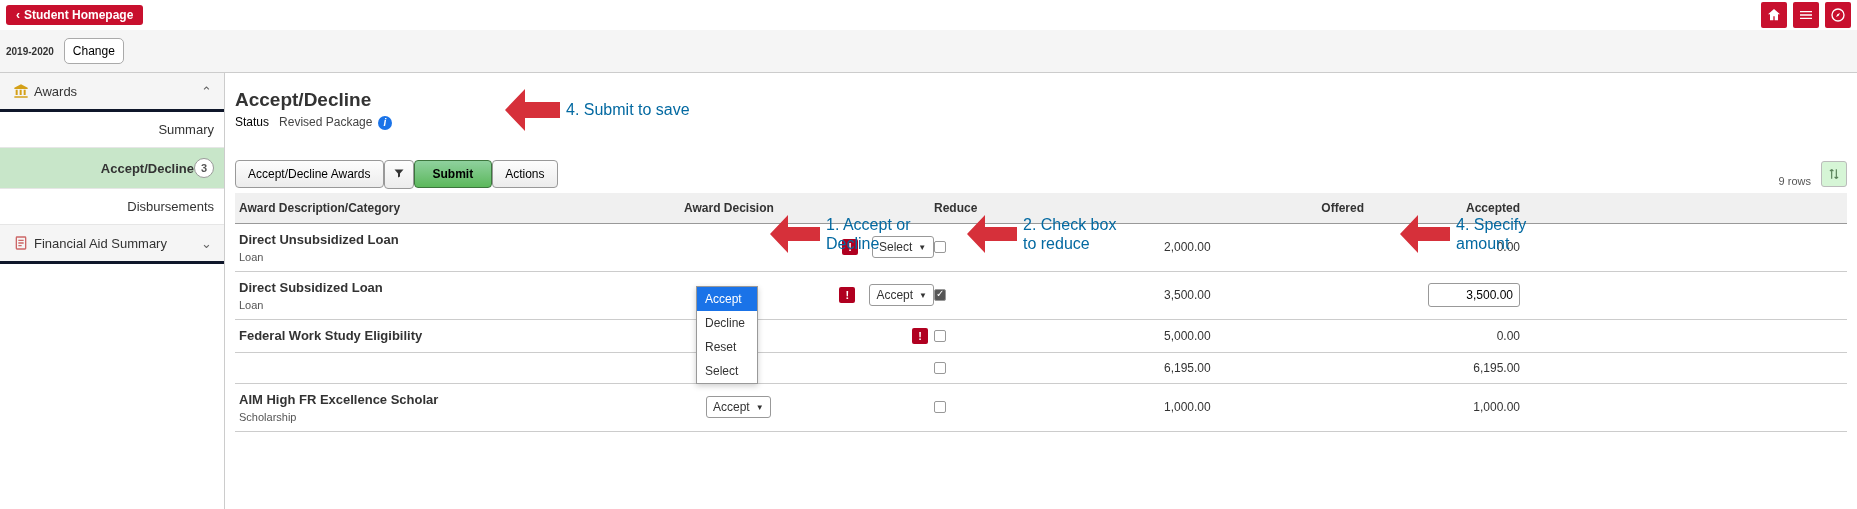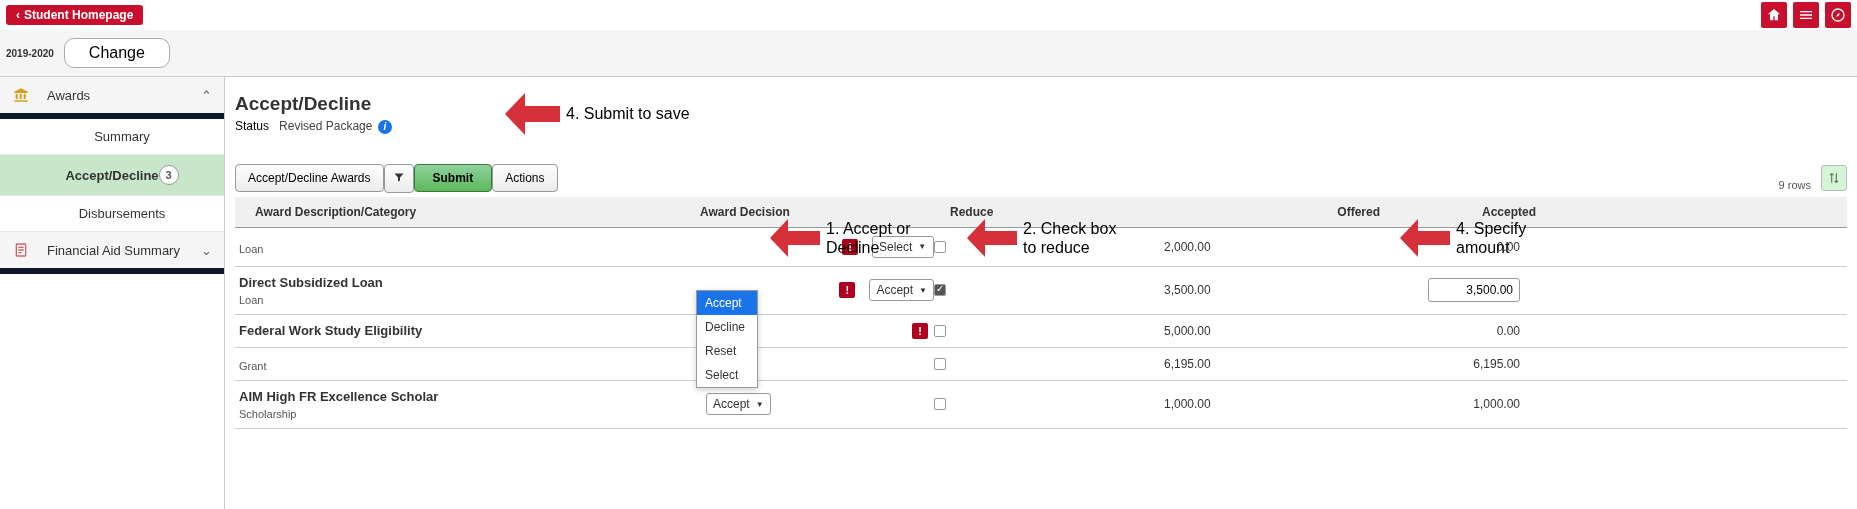--- a/index.html
+++ b/index.html
@@ -5,44 +5,44 @@
 *{margin:0;padding:0;box-sizing:border-box}
 body{font-family:Arial,Helvetica,sans-serif;font-size:13px;color:#333;background:#fff;overflow:hidden}
 .topbar{display:flex;justify-content:space-between;align-items:center;height:30px;border-bottom:1px solid #fff;background:#fff;padding:0 6px}
 .back-btn{display:inline-flex;align-items:center;gap:4px;background:#c8102e;color:#fff;border:none;padding:3px 10px;font-size:12px;font-weight:bold;cursor:pointer;border-radius:3px}
 .back-btn .chev{font-size:12px}
 .top-icons{display:flex;gap:6px}
 .sq-icon{width:26px;height:26px;background:#c8102e;display:flex;align-items:center;justify-content:center;cursor:pointer;border-radius:2px}
 .sq-icon svg{width:16px;height:16px;fill:#fff}
 .yearbar{display:flex;align-items:center;gap:10px;padding:8px 6px;border-bottom:1px solid #ccc;background:#f5f5f5}
 .year-label{font-weight:bold;font-size:10px}
-.change-btn{background:#fff;border:1px solid #aaa;border-radius:10px;padding:5px 24px;cursor:pointer;font-size:16px}
+.change-btn{background:#fff;border:1px solid #aaa;border-radius:5px;padding:5px 8px;cursor:pointer;font-size:12px}
 .layout{display:flex;height:calc(509px - 30px - 42px)}
 .sidebar{width:225px;background:#fff;border-right:1px solid #ccc;flex-shrink:0}
-.sb-section{padding:10px 12px;display:flex;align-items:center;gap:17px;color:#333;font-size:13px;cursor:pointer;border-bottom:6px solid #0f172a;background:#f5f5f5}
+.sb-section{padding:10px 12px;display:flex;align-items:center;gap:4px;color:#333;font-size:13px;cursor:pointer;border-bottom:3px solid #0f172a;background:#f5f5f5}
 .sb-section .sb-icon{width:18px;display:flex;align-items:center;justify-content:center;color:#d4a017}
 .sb-section .sb-icon svg{width:16px;height:16px}
 .sb-section .caret{margin-left:auto;color:#666}
-.sb-item{padding:10px 10px 10px 30px;font-size:13px;cursor:pointer;border-bottom:1px solid #e6e6e6;display:flex;align-items:center;justify-content:center}
+.sb-item{padding:10px 10px 10px 30px;font-size:13px;cursor:pointer;border-bottom:1px solid #e6e6e6;display:flex;align-items:center;justify-content:flex-end}
 .sb-item.active{background:#c8e6c9;font-weight:bold}
 .pill{display:inline-flex;align-items:center;justify-content:center;width:20px;height:20px;border-radius:10px;border:1px solid #999;font-size:11px;color:#555;background:#fff}
 .main{flex:1;padding:16px 10px 10px 10px;overflow:hidden;position:relative}
 .page-title{font-size:19px;font-weight:bold;margin-bottom:4px}
 .status-row{font-size:12px;color:#444;margin-bottom:30px}
 .status-row .lbl{color:#000}
 .info-dot{display:inline-flex;align-items:center;justify-content:center;width:14px;height:14px;border-radius:50%;background:#1a73e8;color:#fff;font-size:10px;font-style:italic;font-weight:bold;margin-left:2px}
 .toolbar{display:flex;align-items:center;gap:0;margin-bottom:4px}
 .btn{border:1px solid #999;border-radius:4px;padding:6px 12px;background:linear-gradient(#fdfdfd,#ececec);cursor:pointer;font-size:12px}
 .btn.filter{padding:6px 8px}
 .btn.submit{background:linear-gradient(#8fd19e,#5cb85c);border-color:#3c763d;color:#000;font-weight:bold;padding:6px 18px}
 .toolbar-right{margin-left:auto;display:flex;align-items:flex-end;gap:10px}
 .rows-label{font-size:11px;color:#555}
 .sort-btn{width:26px;height:26px;border:1px solid #bbb;border-radius:3px;background:#d6f5d6;display:flex;align-items:center;justify-content:center;cursor:pointer}
 .sort-btn svg{width:14px;height:14px;stroke:#5a805a}
-.grid-head{display:flex;border-bottom:1px solid #999;padding:8px 20px;font-weight:bold;font-size:12px;background:#f0f0f0}
+.grid-head{display:flex;border-bottom:1px solid #999;padding:8px 4px;font-weight:bold;font-size:12px;background:#f0f0f0}
 .col-desc{width:445px}
 .col-dec{width:250px;padding-left:0}
 .col-red{width:230px;text-align:left}
 .col-off{width:200px;text-align:right}
 .col-acc{width:160px;text-align:right;padding-right:4px}
 .row{display:flex;border-bottom:1px solid #ccc;padding:8px 4px;align-items:center;font-size:12px}
 .row .r-desc{width:445px}
 .row .r-dec{width:250px;display:flex;align-items:center;gap:8px}
 .row .r-red{width:230px;display:flex;align-items:center}
 .row .r-off{width:200px;}
@@ -52,21 +52,21 @@
 .alert-sq{width:16px;height:16px;background:#b00020;color:#fff;display:inline-flex;align-items:center;justify-content:center;border-radius:2px;font-weight:bold;font-size:11px;margin-left:auto;margin-right:6px}
 .sel{border:1px solid #999;border-radius:3px;padding:3px 6px;font-size:12px;background:#fff;display:inline-flex;align-items:center;gap:6px;min-width:62px;cursor:pointer}
 .sel .tri{font-size:8px;color:#333}
 .chk{appearance:none;width:12px;height:12px;border:1px solid #999;border-radius:2px;background:#fff;position:relative;cursor:pointer}
 .chk:checked{background:#555}
 .chk:checked::after{content:'✓';position:absolute;top:-2px;left:1px;font-size:10px;color:#fff}
 .amt-input{width:92px;text-align:right;padding:4px 6px;border:1px solid #999;border-radius:3px;font-size:12px}
 .dropdown{position:absolute;border:1px solid #999;background:#fff;font-size:12px;width:62px;z-index:20;box-shadow:0 2px 6px rgba(0,0,0,.2)}
 .dd-item{padding:5px 8px;cursor:pointer}
 .dd-item.hl{background:#1a73e8;color:#fff}
-.anno{position:absolute;display:flex;align-items:center;gap:6px;color:#000000;font-size:16px;pointer-events:none;z-index:30}
+.anno{position:absolute;display:flex;align-items:center;gap:6px;color:#0369a1;font-size:16px;pointer-events:none;z-index:30}
 .anno .arrow{flex-shrink:0}
 .arrow svg{display:block}
 </style>
 </head>
 <body>
 
 <div class="topbar">
   <button class="back-btn">
     <span class="chev">‹</span>
     <span>Student Homepage</span>
@@ -160,20 +160,21 @@
     <div class="grid-head">
       <div class="col-desc">Award Description/Category</div>
       <div class="col-dec">Award Decision</div>
       <div class="col-red">Reduce</div>
       <div class="col-off">Offered</div>
       <div class="col-acc">Accepted</div>
     </div>
 
     <div class="row">
       <div class="r-desc">
+        <div class="aw-name">Direct Unsubsidized Loan</div>
         <div class="aw-cat">Loan</div>
       </div>
       <div class="r-dec">
         <span class="alert-sq">!</span>
         <span class="sel">
           <span>Select</span>
           <span class="tri">▼</span>
         </span>
       </div>
       <div class="r-red">
@@ -211,21 +212,20 @@
       </div>
       <div class="r-red">
           <input type="checkbox" class="chk" style="">
         </div>
       <div class="r-off">5,000.00</div>
       <div class="r-acc">0.00</div>
     </div>
 
     <div class="row">
       <div class="r-desc">
-        <div class="aw-cat">Grant</div>
       </div>
       <div class="r-dec"></div>
       <div class="r-red">
           <input type="checkbox" class="chk" style="">
         </div>
       <div class="r-off">6,195.00</div>
       <div class="r-acc">6,195.00</div>
     </div>
 
     <div class="row">

